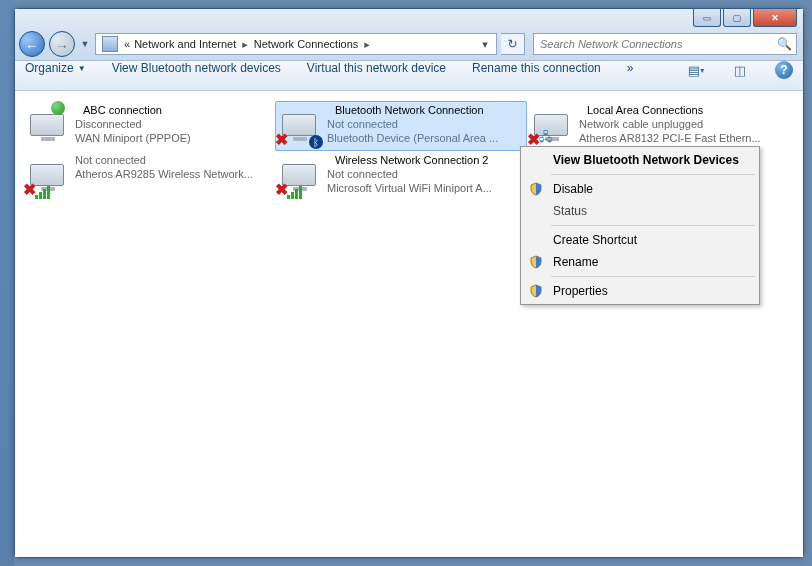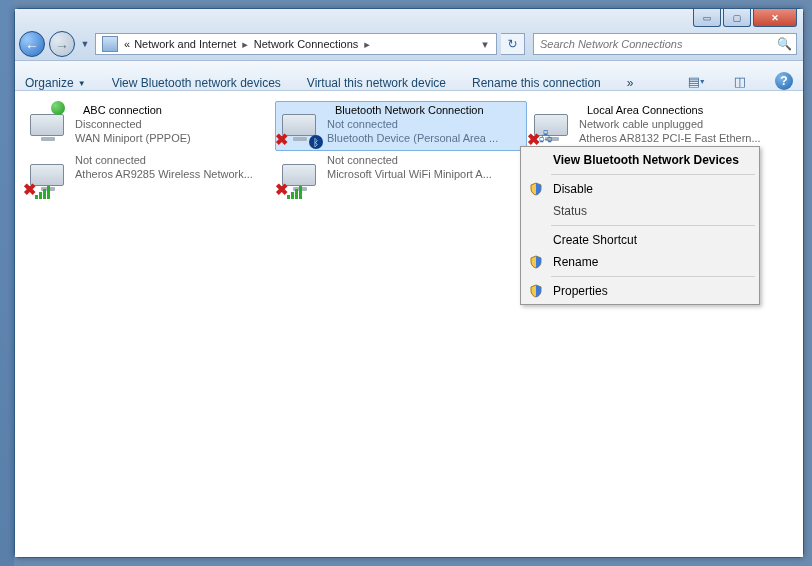--- a/index.html
+++ b/index.html
@@ -33,21 +33,21 @@
   .crumb { padding:0 2px; }
   .crumb-sep { padding:0 4px; color:#555; }
   .addr-dd { width:18px; text-align:center; color:#555; }
   .refresh-btn { width:24px; height:22px; border:1px solid #8ba5c2; border-left:none; background:#eef4fb; display:flex;align-items:center;justify-content:center; color:#2b5e9b; font-size:12px; }
   .searchbox { width:264px; height:22px; border:1px solid #8ba5c2; background:#fff; display:flex;align-items:center; margin-left:4px; }
   .searchbox input { flex:1; border:none; outline:none; font-size:11px; font-style:italic; color:#888; padding:0 6px; background:transparent; }
   .search-icon { width:22px; text-align:center; color:#4a74a3; font-size:12px; }
 
   .toolbar {
     height:30px; background:linear-gradient(#f4f8fd,#dfeaf5);
-    border-bottom:1px solid #b7cadf; display:flex; align-items:flex-end;
+    border-bottom:1px solid #b7cadf; display:flex; align-items:flex-start;
     font-size:12px; color:#19496f; padding:0 10px; gap:26px;
   }
   .tb-item { display:flex;align-items:center;gap:4px; }
   .tb-item .dd { font-size:8px; }
   .tb-spacer { flex:1; }
   .tb-icon { width:18px;height:18px;display:flex;align-items:center;justify-content:center;color:#3a6a9a;font-size:13px; }
   .help-icon { width:18px;height:18px;border-radius:50%;background:radial-gradient(circle at 35% 30%, #7fb8e8,#1d64b0);color:#fff;font-weight:bold;font-size:12px;display:flex;align-items:center;justify-content:center; }
 
   .content { flex:1; background:#fff; position:relative; padding:10px 8px; }
   .conn-grid { display:flex; flex-wrap:wrap; align-content:flex-start; }
@@ -223,20 +223,21 @@
             <div class="monitor"></div>
             <div class="status-x">✖</div>
             <div class="sig-bars">
               <span></span>
               <span></span>
               <span></span>
               <span></span>
             </div>
           </div>
           <div class="conn-text">
+            <div class="conn-name">Wireless Network Connection 2</div>
             <div class="conn-status">Not connected</div>
             <div class="conn-device">Microsoft Virtual WiFi Miniport A...</div>
           </div>
         </div>
       </div>
   </div>
 
 </div>
 
 <div class="context-menu">

